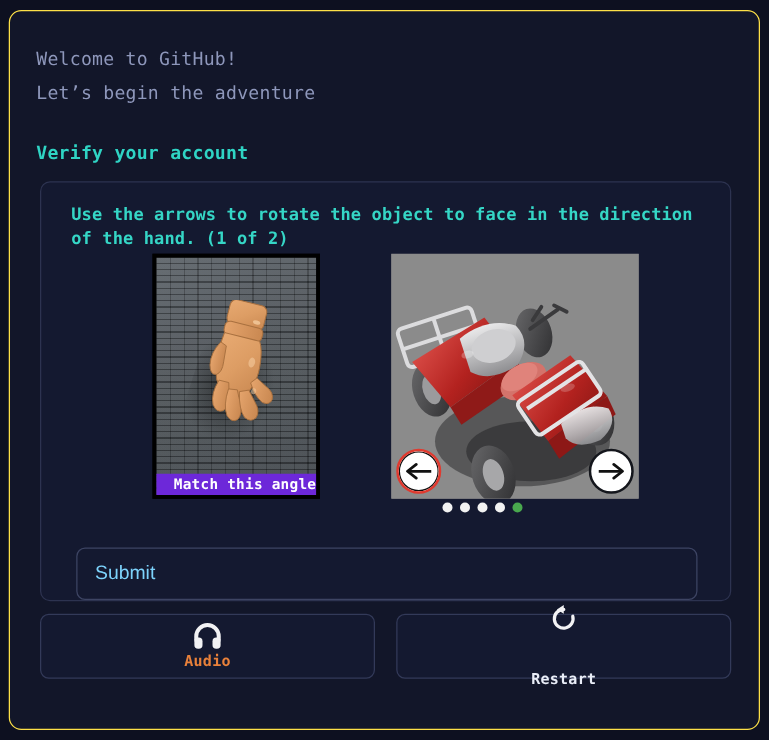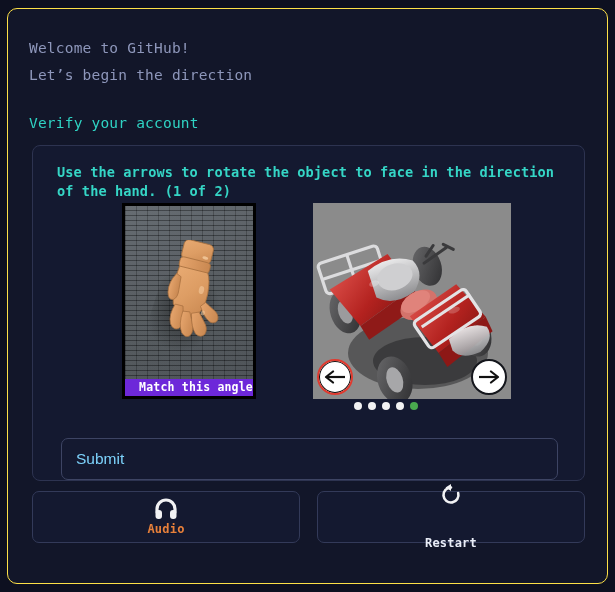--- a/index.html
+++ b/index.html
@@ -46,21 +46,21 @@
     letter-spacing: 0.2px;
     white-space: pre;
   }
 
   .verify-title {
     position: absolute;
     left: 21px;
     top: 106px;
     font-family: "DejaVu Sans Mono", monospace;
     font-size: 14.5px;
-    font-weight: normal;
+    font-weight: bold;
     color: #2fd4c4;
     letter-spacing: 0.2px;
     white-space: pre;
   }
 
   
   .card {
     position: absolute;
     left: 24px;
     top: 136px;
@@ -243,21 +243,21 @@
   .lbl-restart { color: #e9edf7; margin-top: 28px; }
 </style>
 </head>
 <body>
 
 <div class="page">
   <div class="shell">
 
     <div class="greeting">
       <div class="greeting-line">Welcome to GitHub!</div>
-      <div class="greeting-line">Let’s begin the direction</div>
+      <div class="greeting-line">Let’s begin the adventure</div>
     </div>
 
     <div class="verify-title">Verify your account</div>
 
     <div class="card">
 
       <div class="prompt">Use the arrows to rotate the object to face in the direction of the hand. (1 of 2)</div>
 
       <div class="hand-panel">
         <div class="hand-img">

